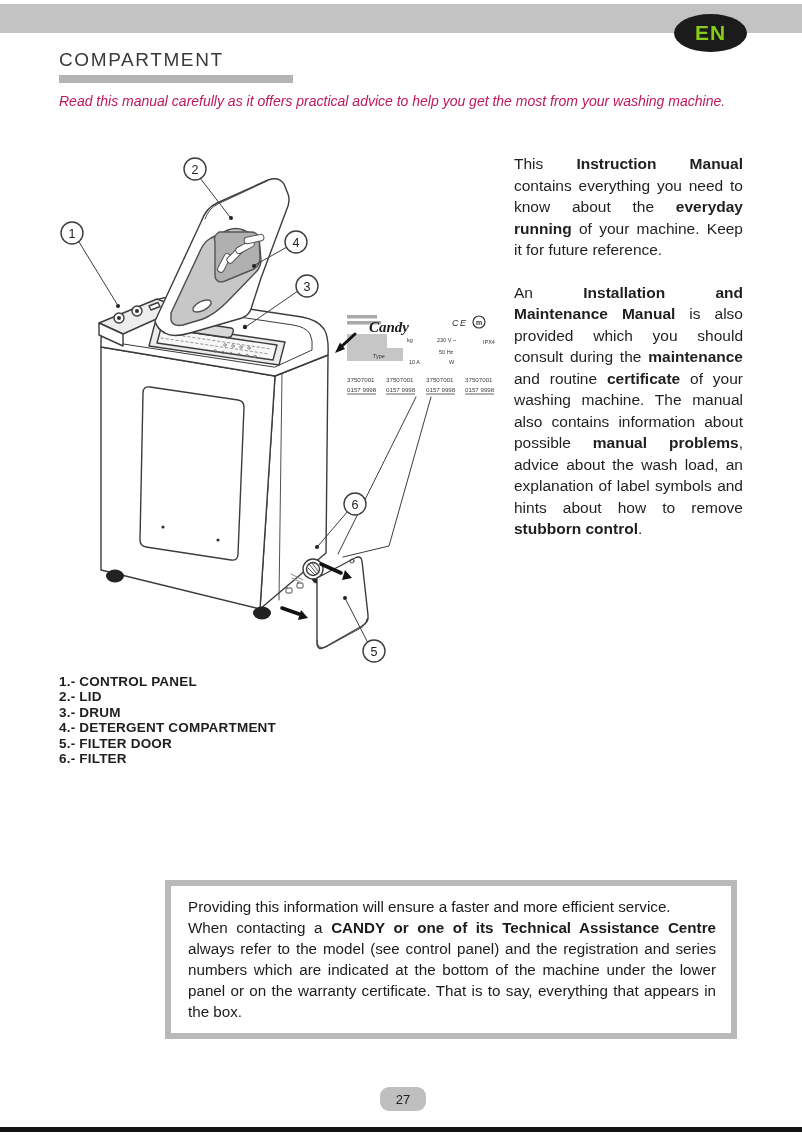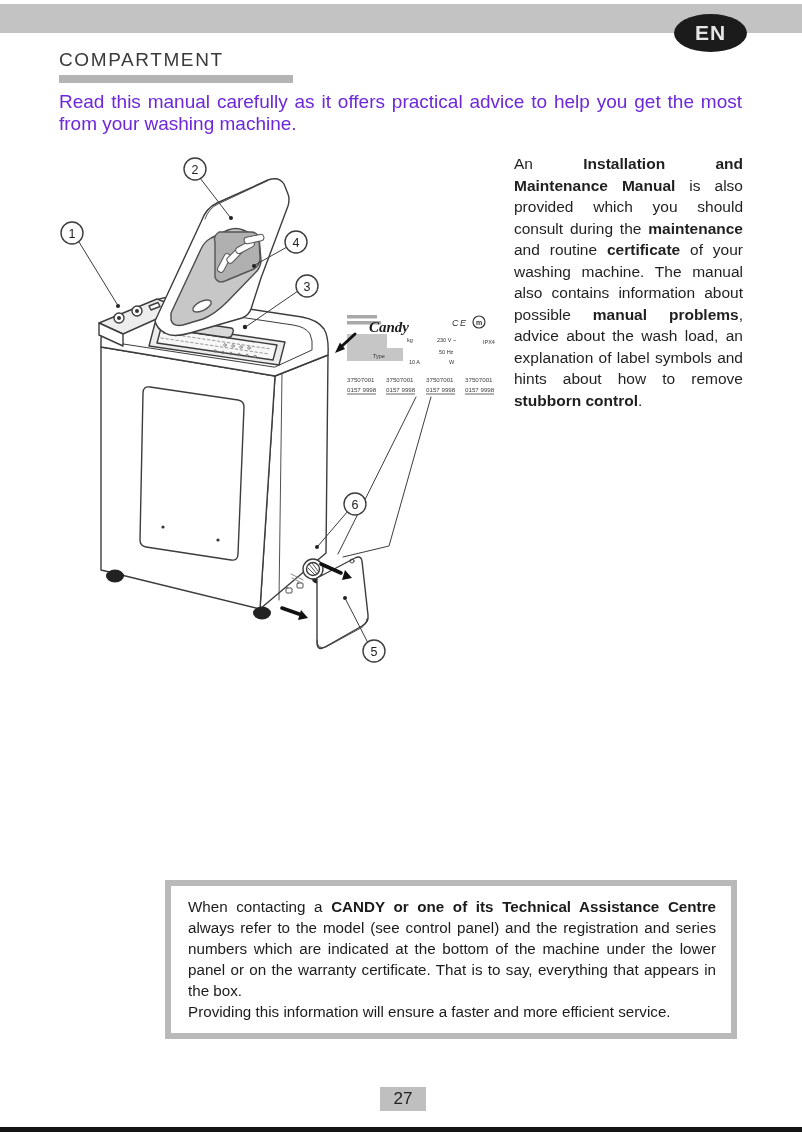--- a/index.html
+++ b/index.html
@@ -1,38 +1,38 @@
 <!DOCTYPE html>
 <html><head>
 <meta charset="utf-8">
 <style>
   html,body{margin:0;padding:0;background:#fff;}
   #page{position:relative;width:802px;height:1136px;background:#fff;overflow:hidden;
         font-family:"Liberation Sans",sans-serif;color:#222;}
   .top-band{position:absolute;left:0;top:4px;width:802px;height:29px;background:#c3c3c3;}
   .en-badge{position:absolute;left:674px;top:14px;width:73px;height:38px;background:#1b1b1b;
             border-radius:50%;display:flex;align-items:center;justify-content:center;
-            color:#e5e5e5;font-size:21px;font-weight:bold;letter-spacing:1px;}
+            color:#84cc16;font-size:21px;font-weight:bold;letter-spacing:1px;}
   .page-title{position:absolute;left:59px;top:49px;font-size:19px;letter-spacing:1.6px;
               color:#3a3a3a;font-weight:400;}
   .title-bar{position:absolute;left:59px;top:75px;width:234px;height:8px;background:#b4b4b4;}
-  .intro-para{position:absolute;left:59px;top:91px;width:683px;font-size:19px;
-              line-height:21.5px;text-align:justify;color:#6d28d9;}
+  .intro-para{position:absolute;left:59px;top:91px;width:683px;font-size:14px;
+              line-height:21.5px;text-align:justify;color:#be185d;font-style:italic;}
   .diagram{position:absolute;left:55px;top:150px;width:460px;height:530px;}
   .right-col{position:absolute;left:514px;top:153px;width:229px;font-size:15.5px;
              line-height:21.5px;text-align:justify;color:#1f1f1f;}
   .right-col p{margin:0;}
   .right-col p + p{margin-top:21px;}
   .parts-list{position:absolute;left:59px;top:674px;font-size:13.5px;font-weight:bold;
               line-height:15.4px;color:#1e1e1e;letter-spacing:.2px;}
   .assist-box{position:absolute;left:165px;top:880px;width:572px;box-sizing:border-box;
               border:6px solid #b9b9b9;background:#fff;padding:10px 15px 11px 17px;}
   .assist-box p{margin:0;font-size:15.2px;line-height:21px;text-align:justify;color:#1b1b1b;}
   .page-num{position:absolute;left:380px;top:1087px;width:46px;height:24px;background:#bfbfbf;
-            display:flex;align-items:center;justify-content:center;font-size:17px;color:#222;}
+            display:flex;align-items:center;justify-content:center;font-size:13px;color:#222;border-radius:9px;}
   .bottom-bar{position:absolute;left:0;top:1127px;width:802px;height:5px;background:#141414;}
   svg text{font-family:"Liberation Sans",sans-serif;}
   .brandtext{font-family:"Liberation Serif",serif;font-style:italic;font-weight:bold;}
 </style>
 </head>
 <body>
 
 <div id="page">
 
   <div class="top-band"></div>
@@ -190,24 +190,33 @@
       <text x="17" y="87.5">1</text>
       <text x="140" y="23.5">2</text>
       <text x="252" y="140.5">3</text>
       <text x="241" y="96.5">4</text>
       <text x="319" y="505.5">5</text>
       <text x="300" y="358.5">6</text>
     </g>
   </svg>
 
   <div class="right-col">
+    <p>This <b>Instruction Manual</b> contains everything you need to know about the <b>everyday running</b> of your machine. Keep it for future reference.</p>
     <p>An <b>Installation and Maintenance Manual</b> is also provided which you should consult during the <b>maintenance</b> and routine <b>certificate</b> of your washing machine. The manual also contains information about possible <b>manual problems</b>, advice about the wash load, an explanation of label symbols and hints about how to remove <b>stubborn control</b>.</p>
   </div>
 
+  <div class="parts-list">
+    <div>1.- CONTROL PANEL</div>
+    <div>2.- LID</div>
+    <div>3.- DRUM</div>
+    <div>4.- DETERGENT COMPARTMENT</div>
+    <div>5.- FILTER DOOR</div>
+    <div>6.- FILTER</div>
+  </div>
 
   <div class="assist-box">
+    <p>Providing this information will ensure a faster and more efficient service.</p>
     <p>When contacting a <b>CANDY or one of its Technical Assistance Centre</b> always refer to the model (see control panel) and the registration and series numbers which are indicated at the bottom of the machine under the lower panel or on the warranty certificate. That is to say, everything that appears in the box.</p>
-    <p>Providing this information will ensure a faster and more efficient service.</p>
   </div>
 
   <div class="page-num">27</div>
   <div class="bottom-bar"></div>
 </div>
 
 </body></html>

